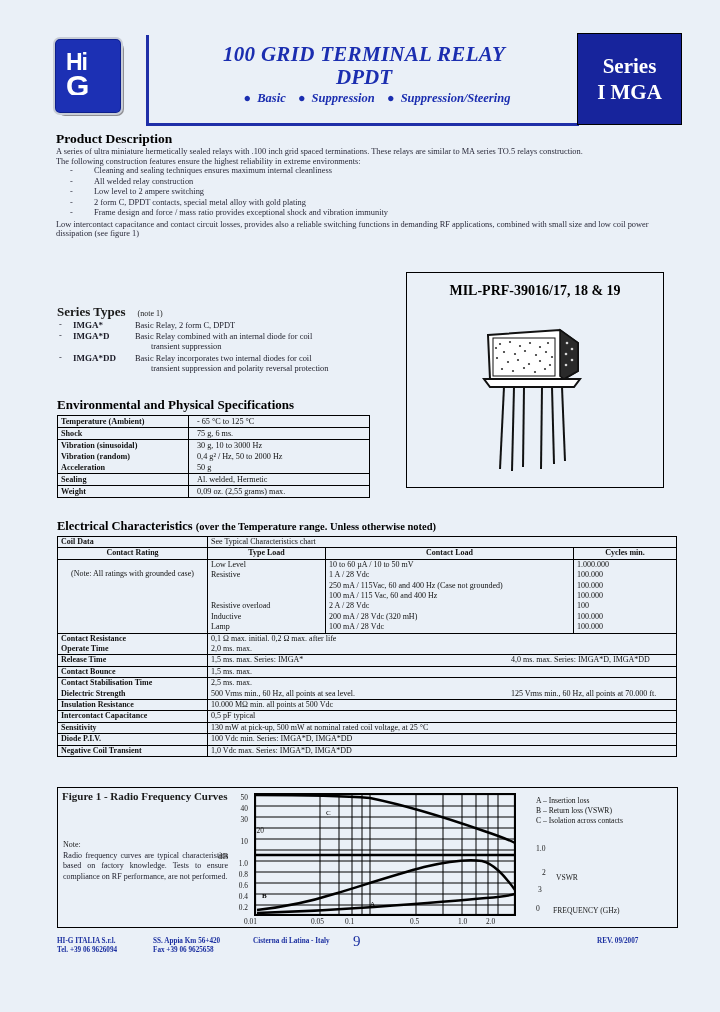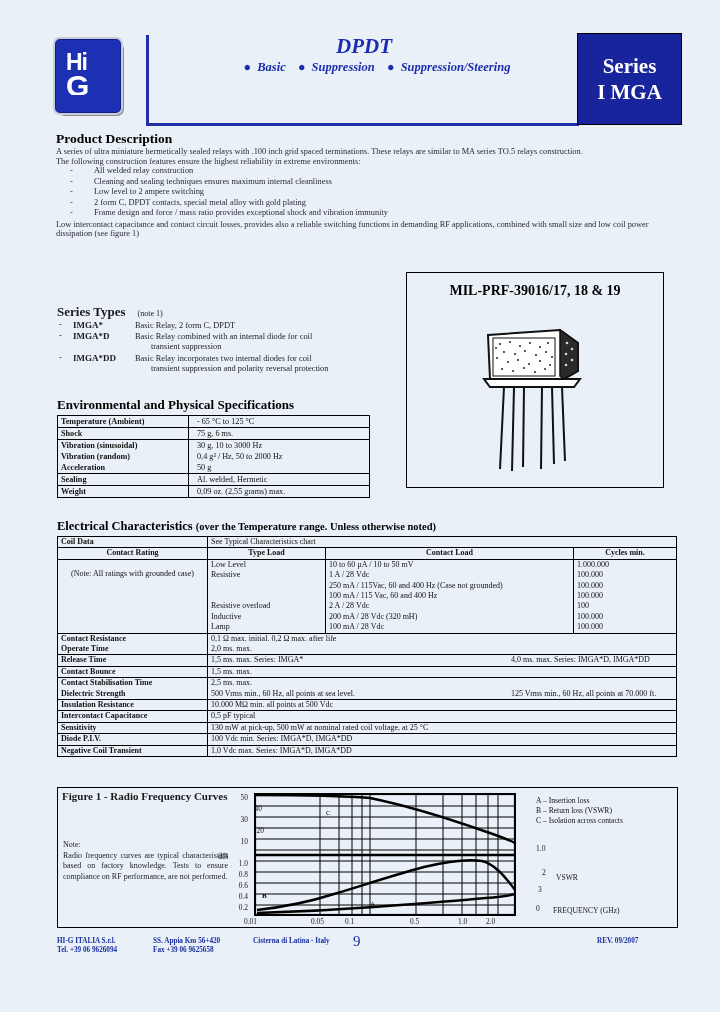--- a/index.html
+++ b/index.html
@@ -121,41 +121,42 @@
     <div class="logo-wrap">
       <div class="logo-shadow"></div>
       <div class="logo">
         <div class="logo-hi">Hi</div>
         <div class="logo-g">G</div>
         <div class="logo-g-bar"></div>
       </div>
     </div>
 
     <div class="title-box">
+      <div class="main-title">100 GRID TERMINAL RELAY</div>
       <div class="main-title2">DPDT</div>
       <div class="sub-title">
         <span>● <span>Basic</span></span>
         <span>● <span>Suppression</span></span>
         <span>● <span>Suppression/Steering</span></span>
       </div>
     </div>
 
     <div class="series-badge">
       <div class="l1">Series</div>
       <div class="l2">I MGA</div>
     </div>
   </div>
 
   <div class="prod">
     <div class="sec-h">Product Description</div>
     <p>A series of ultra miniature hermetically sealed relays with .100 inch grid spaced terminations. These relays are similar to MA series TO.5 relays construction.</p>
     <p>The following construction features ensure the highest reliability in extreme environments:</p>
     <ul class="bullets">
+      <li>Cleaning and sealing techniques ensures maximum internal cleanliness</li>
       <li>All welded relay construction</li>
-      <li>Cleaning and sealing techniques ensures maximum internal cleanliness</li>
       <li>Low level to 2 ampere switching</li>
       <li>2 form C, DPDT contacts, special metal alloy with gold plating</li>
       <li>Frame design and force / mass ratio provides exceptional shock and vibration immunity</li>
     </ul>
     <p class="closing">Low intercontact capacitance and contact circuit losses, provides also a reliable switching functions in demanding RF applications, combined with small size and low coil power dissipation (see figure 1)</p>
   </div>
 
   <div class="stypes">
     <div>
       <span class="hd">Series Types</span>
@@ -395,21 +396,21 @@
   </div>
 
   <div class="figbox">
     <div class="fig-title">Figure 1 - Radio Frequency Curves</div>
     <div class="fig-note-h">Note:</div>
     <div class="fig-note">Radio frequency curves are typical characteristics based on factory knowledge. Tests to ensure compliance on RF performance, are not performed.</div>
 
     <div class="dbl">dB</div>
 
     <div class="axis-y" style="left:174px;top:6px;width:16px;">50</div>
-    <div class="axis-y" style="left:188px;top:17px;width:16px;">40</div>
+    <div class="axis-y" style="left:174px;top:17px;width:16px;">40</div>
     <div class="axis-y" style="left:174px;top:28px;width:16px;">30</div>
     <div class="axis-y" style="left:190px;top:39px;width:16px;">20</div>
     <div class="axis-y" style="left:174px;top:50px;width:16px;">10</div>
 
     <div class="axis-y" style="left:168px;top:72px;width:22px;">1.0</div>
     <div class="axis-y" style="left:168px;top:83px;width:22px;">0.8</div>
     <div class="axis-y" style="left:168px;top:94px;width:22px;">0.6</div>
     <div class="axis-y" style="left:168px;top:105px;width:22px;">0.4</div>
     <div class="axis-y" style="left:168px;top:116px;width:22px;">0.2</div>
 

